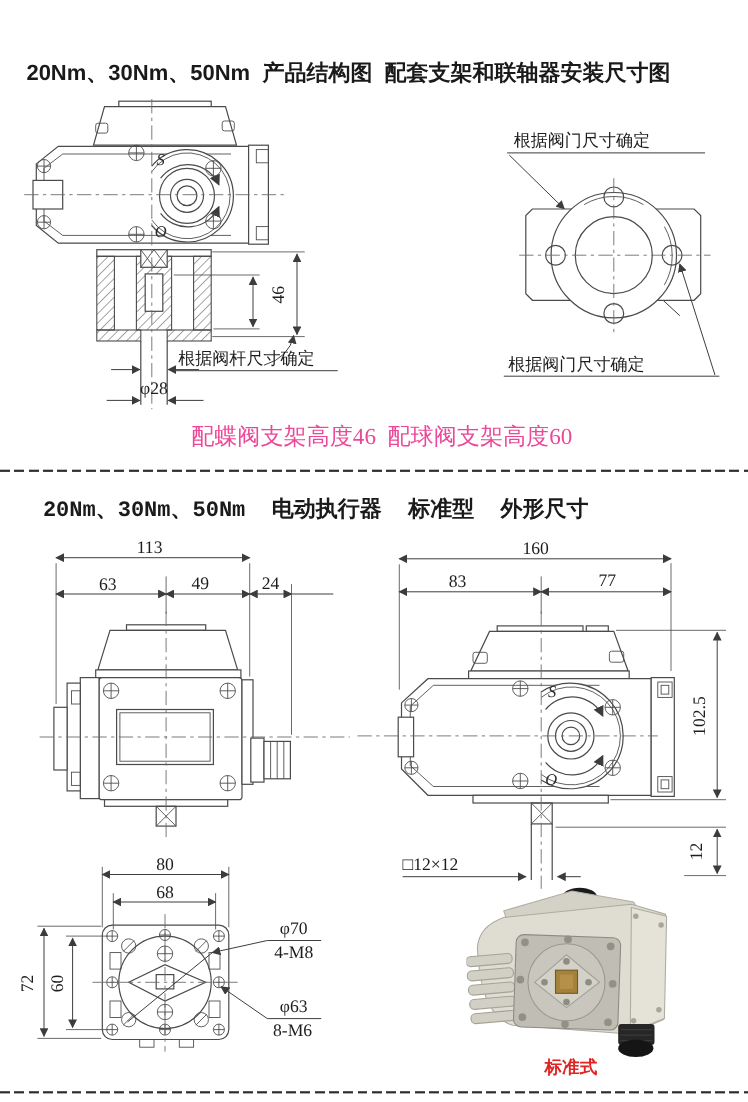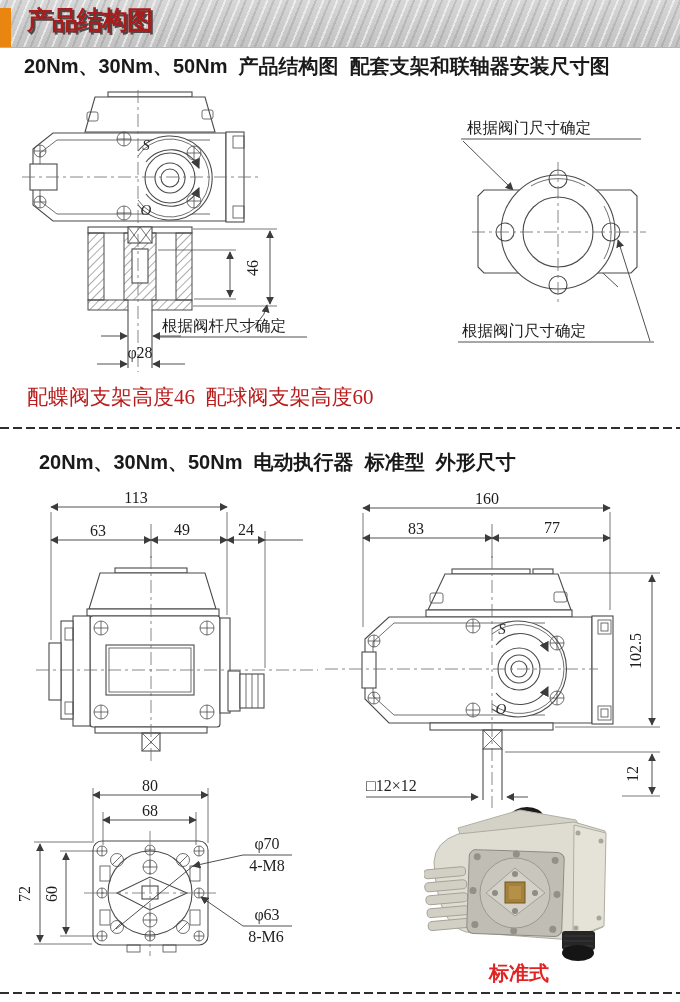--- a/index.html
+++ b/index.html
@@ -10,49 +10,45 @@
     background:
       repeating-linear-gradient(112deg,rgba(255,255,255,.55) 0 2px,rgba(255,255,255,0) 2px 6px,
         rgba(110,110,110,.22) 6px 8px,rgba(255,255,255,0) 8px 13px),
       linear-gradient(180deg,#d7d7d7,#c3c3c3);
     border-bottom:1px solid #b5b5b5;}
   .banner-accent{position:absolute;left:0;top:8px;width:11px;height:39px;background:#E8860F;}
   .banner-title{position:absolute;left:27px;top:3px;font-size:26px;font-weight:900;
     letter-spacing:-1px;color:#AA1B1B;text-shadow:2px 2px 0 #4a4a4a;}
   
   .h1{position:absolute;left:24px;top:53px;font-size:20px;font-weight:bold;color:#1a1a1a;white-space:pre;}
-  .h2{position:absolute;left:39px;top:449px;font-size:20px;font-weight:bold;color:#1a1a1a;white-space:pre;}
-  .caption{position:absolute;left:27px;top:383px;width:640px;text-align:left;
-    font-family:"Liberation Serif","DejaVu Serif",serif;font-size:21px;color:#b91c1c;white-space:pre;}
+  .h2{position:absolute;left:39px;top:449px;font-size:20px;font-weight:bold;color:#1a1a1a;white-space:pre;font-family:Liberation Mono, monospace;}
+  .caption{position:absolute;left:27px;top:383px;width:640px;text-align:center;
+    font-family:"Liberation Serif","DejaVu Serif",serif;font-size:21px;color:#ec4899;white-space:pre;}
   .photo-caption{position:absolute;left:424px;top:960px;width:190px;text-align:center;
-    font-size:20px;font-weight:bold;color:#E02424;}
+    font-size:16px;font-weight:bold;color:#E02424;}
   .divider{position:absolute;left:0;width:680px;height:2px;
     background:repeating-linear-gradient(90deg,#2e2e2e 0 9px,transparent 9px 13px);}
   .d1{top:427px;} .d2{top:992px;}
   
   svg{position:absolute;}
   .ol{fill:#fff;stroke:#4b4b4b;stroke-width:1.1;}
   .ln{fill:none;stroke:#4b4b4b;stroke-width:1.1;}
   .tn{fill:none;stroke:#4b4b4b;stroke-width:0.8;}
   .cl{fill:none;stroke:#6a6a6a;stroke-width:0.8;stroke-dasharray:13 4 3 4;}
   .dim{fill:none;stroke:#3c3c3c;stroke-width:0.9;}
   .ext{fill:none;stroke:#4b4b4b;stroke-width:0.75;}
   text.d{font-family:"Liberation Serif","DejaVu Serif",serif;font-size:16px;fill:#1d1d1d;}
   text.n{font-family:"Liberation Serif","DejaVu Serif",serif;font-size:15.5px;fill:#1d1d1d;}
   text.m{font-family:"Liberation Serif","DejaVu Serif",serif;font-style:italic;font-size:15px;fill:#2a2a2a;}
 </style>
 </head>
 <body>
 
 <div class="page">
 
-  <div class="banner">
-    <div class="banner-accent"></div>
-    <div class="banner-title">产品结构图</div>
-  </div>
 
   <div class="h1">20Nm、30Nm、50Nm  产品结构图  配套支架和联轴器安装尺寸图</div>
 
   <svg style="left:10px;top:88px;" width="320" height="285" viewBox="10 88 320 285">
     <defs>
       <marker id="a1" viewBox="0 0 10 10" refX="9" refY="5" markerWidth="9" markerHeight="9" orient="auto-start-reverse">
         <path d="M0,0 L10,5 L0,10 z" fill="#3c3c3c"></path>
         </marker>
       <pattern id="h1" width="6" height="6" patternUnits="userSpaceOnUse" patternTransform="rotate(45)">
         <line x1="0" y1="0" x2="0" y2="6" stroke="#5a5a5a" stroke-width="1"></line>

